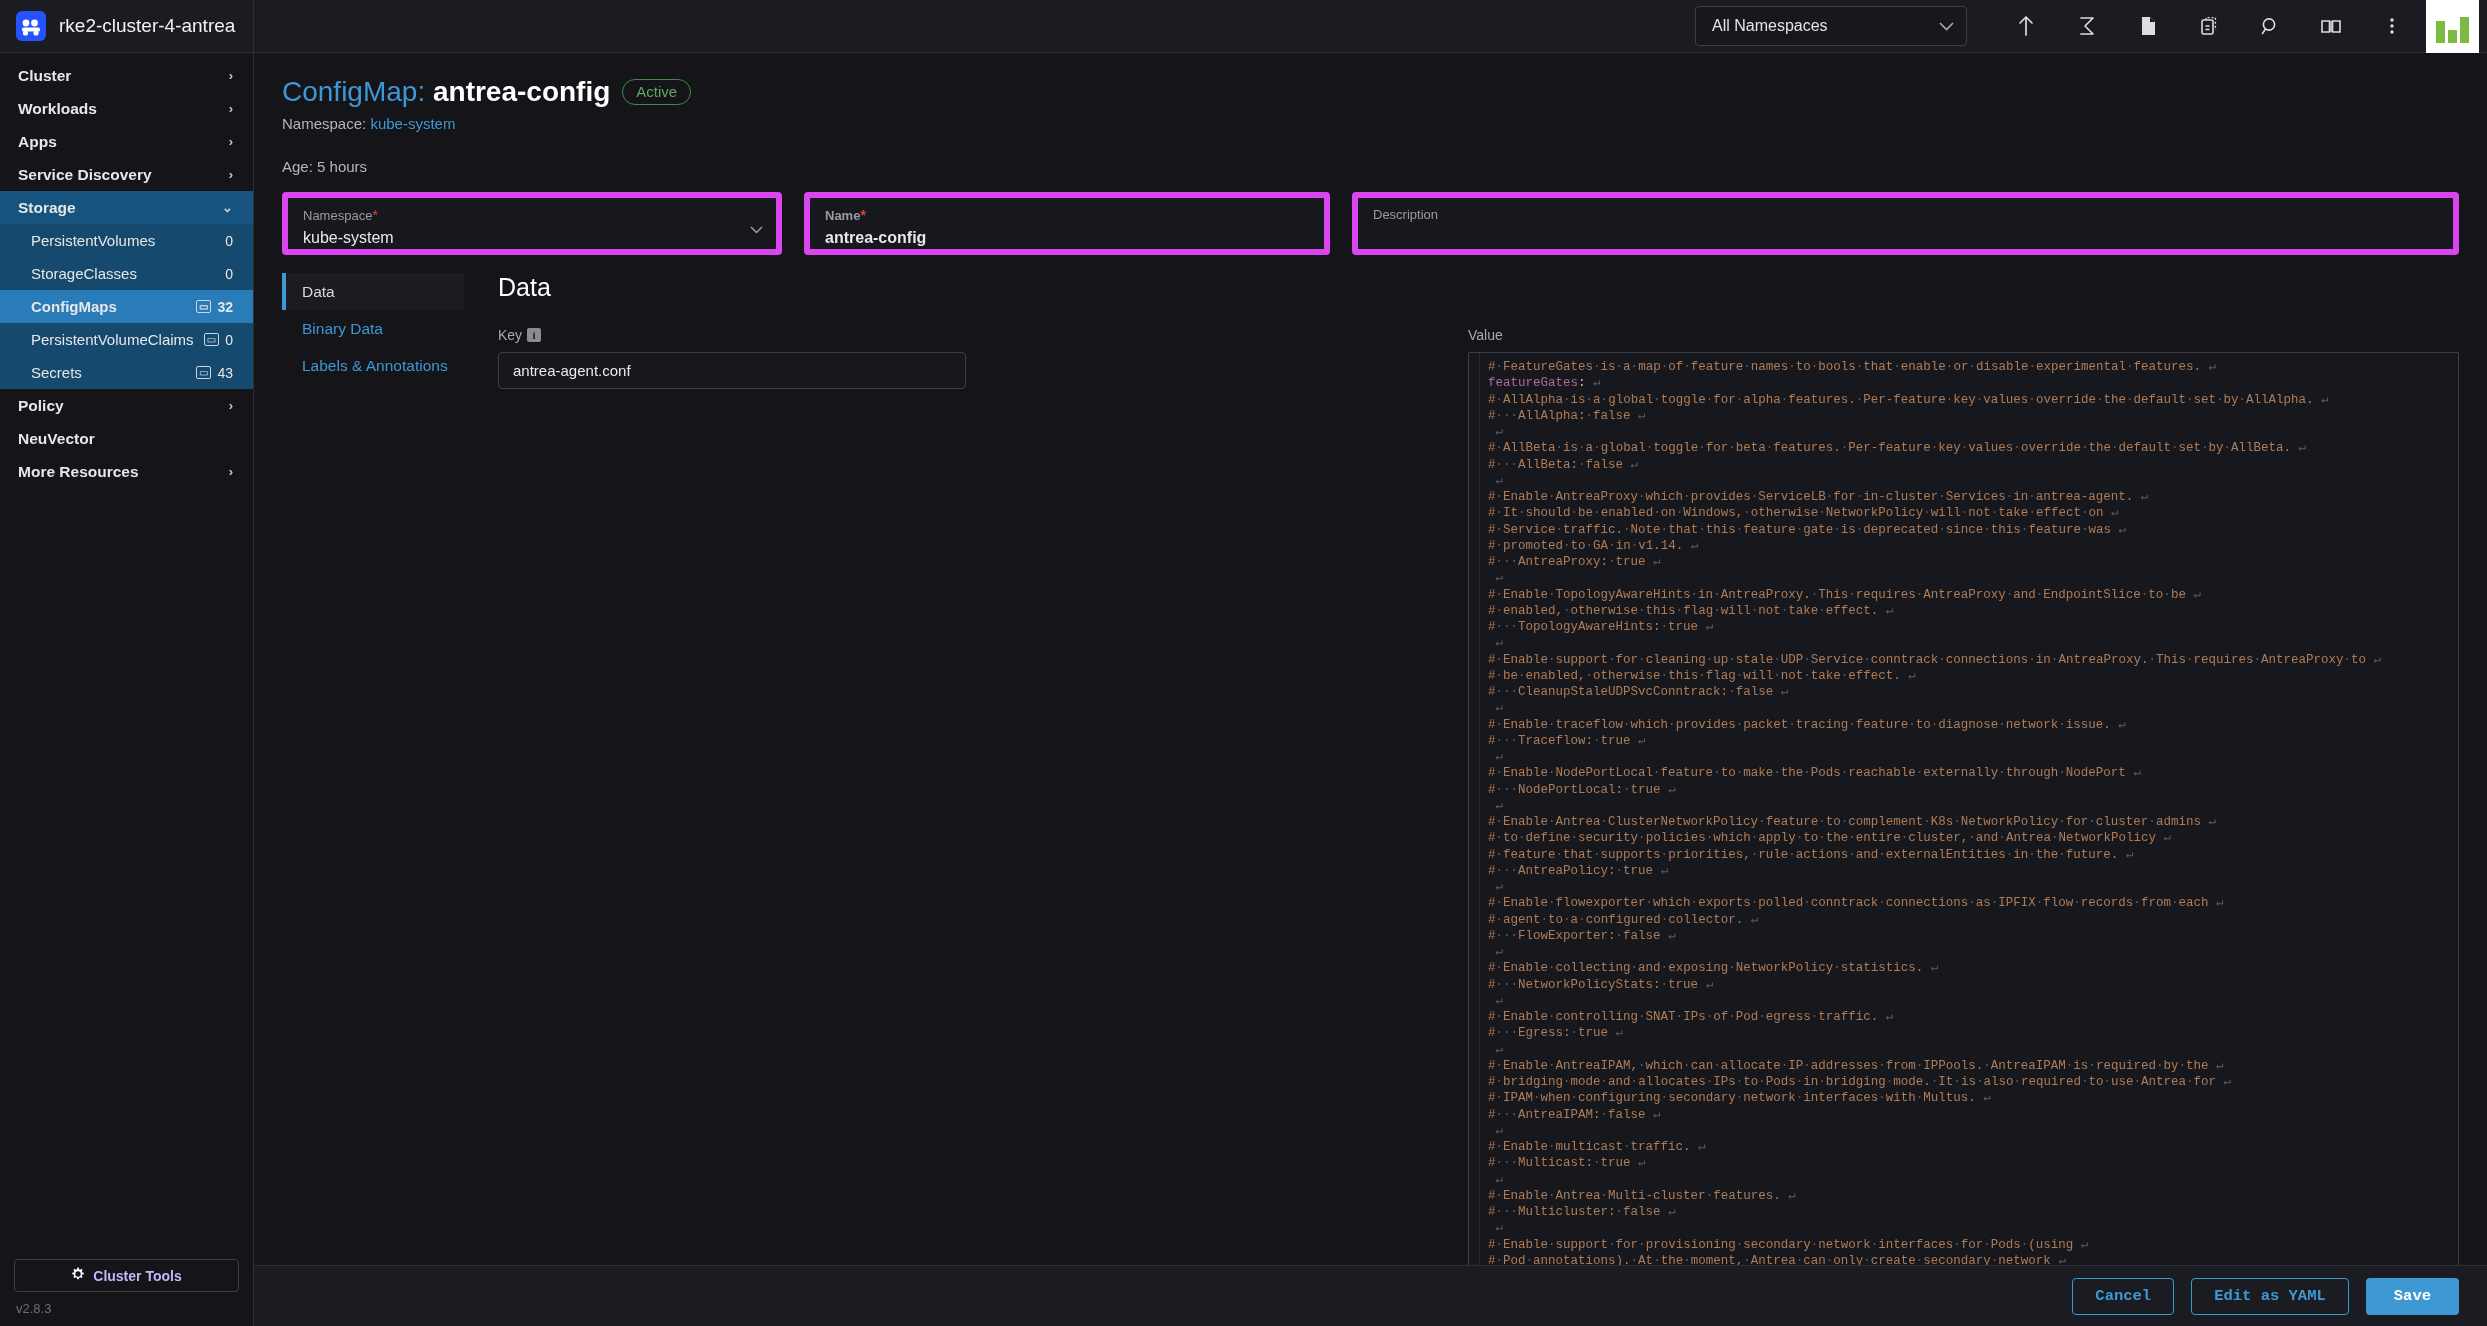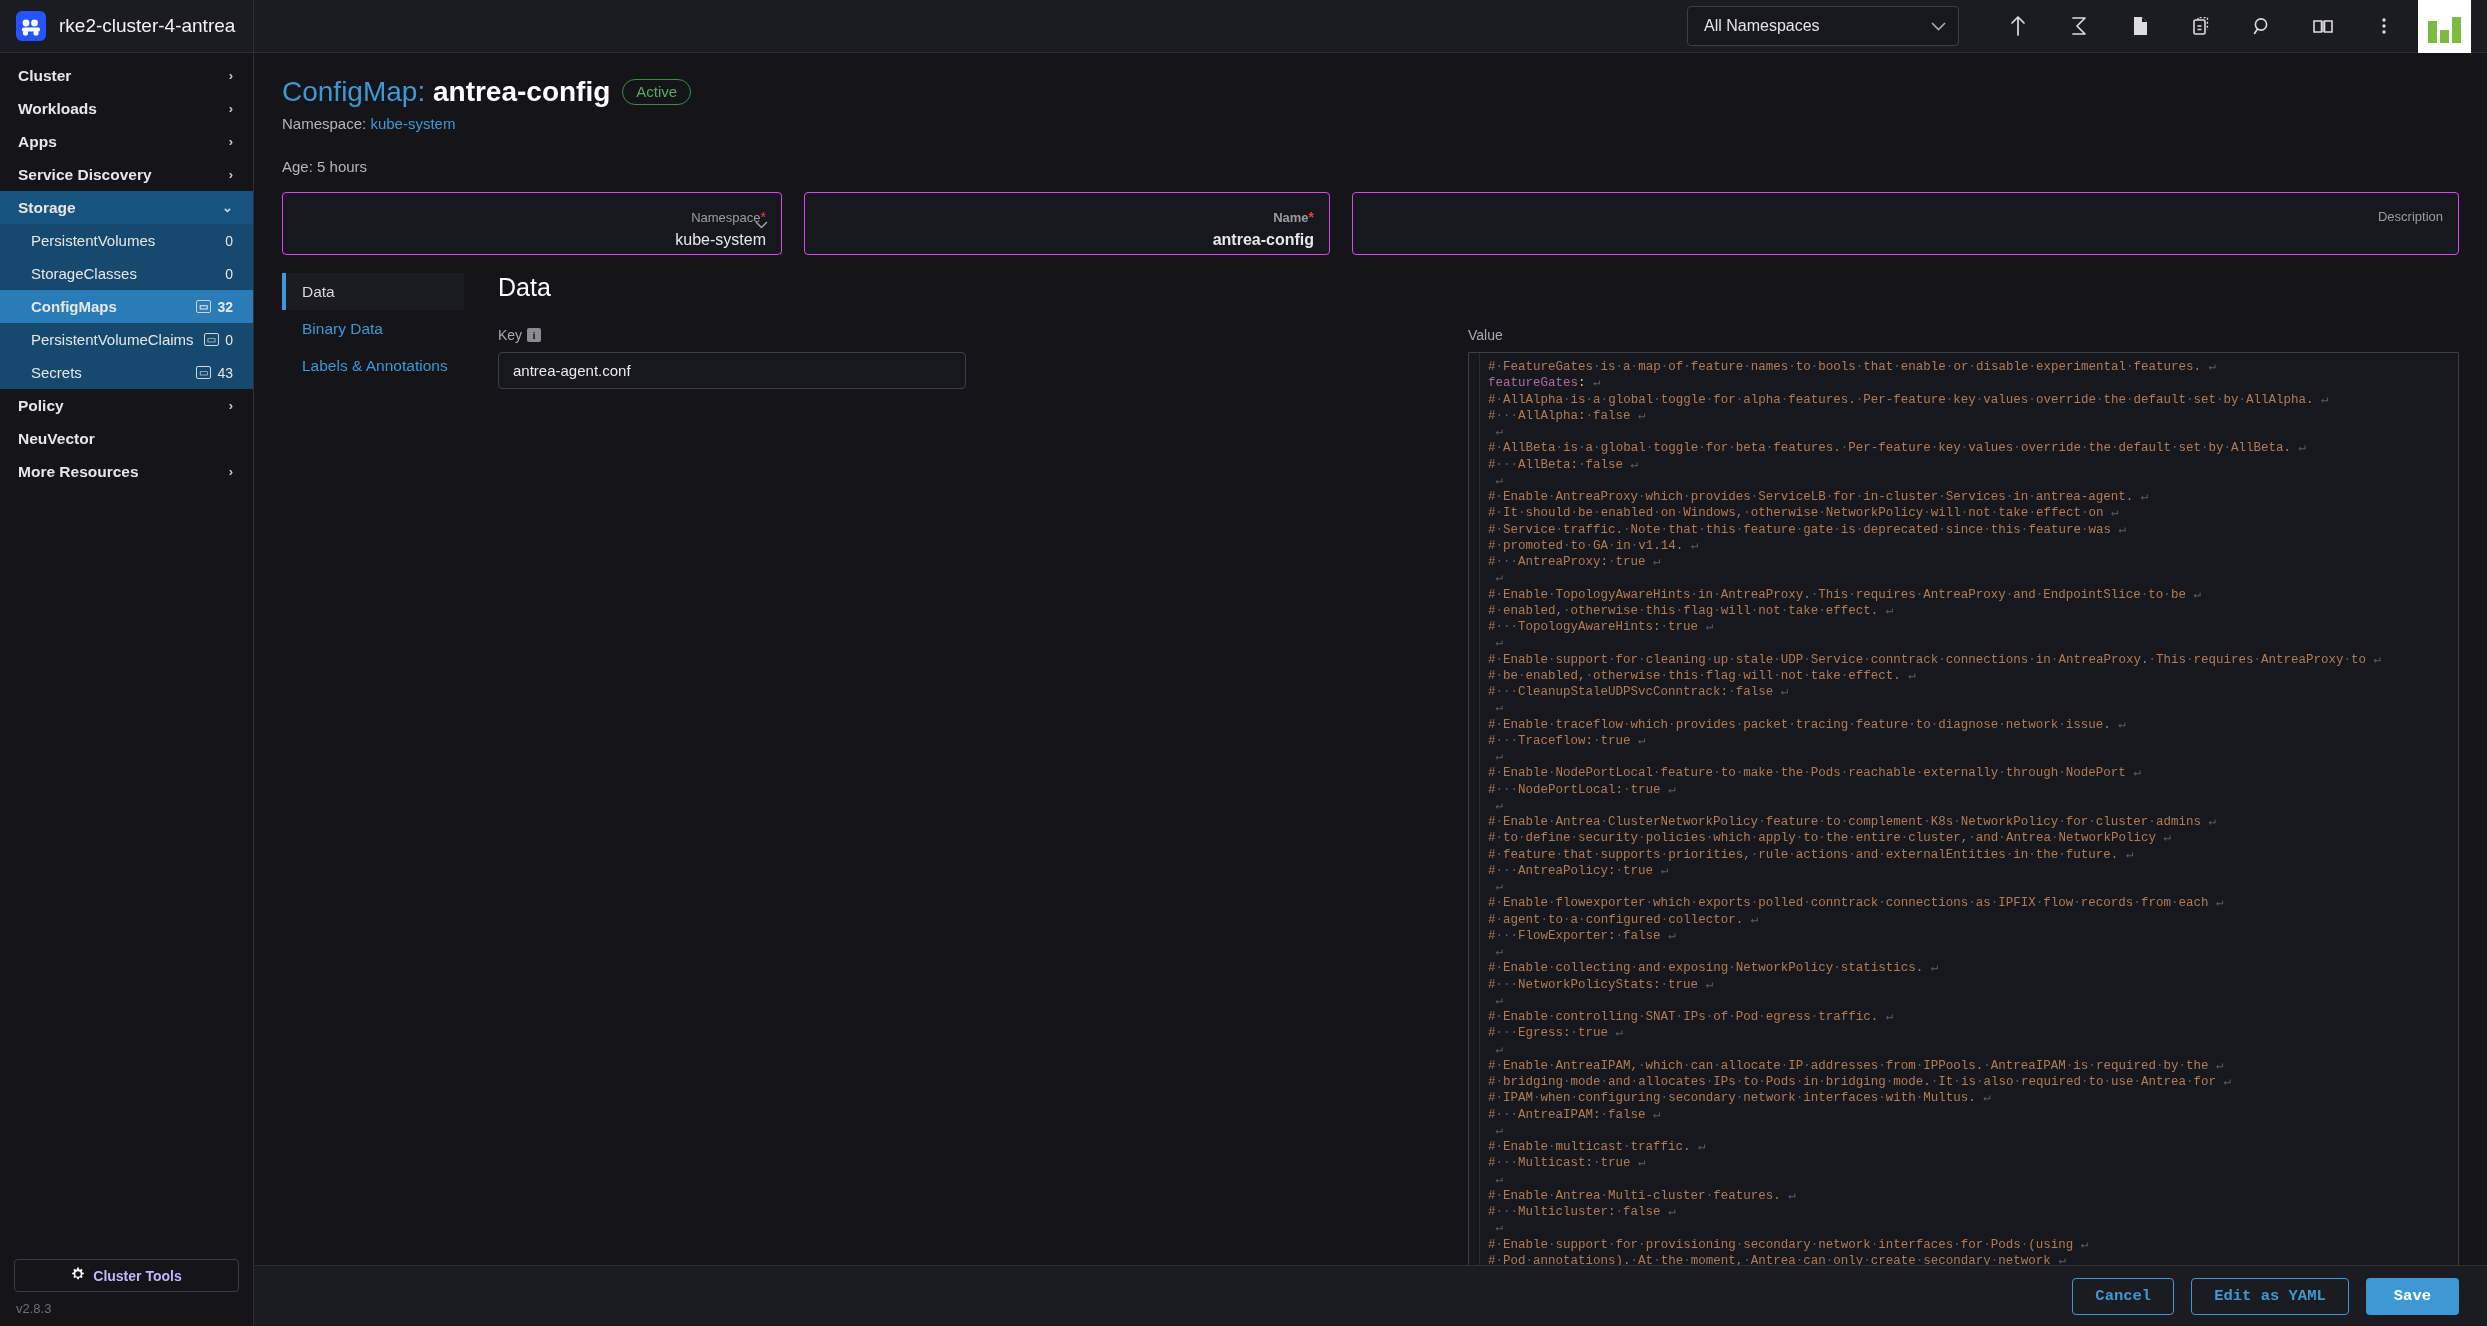--- a/index.html
+++ b/index.html
@@ -25,21 +25,21 @@
   }
   #cluster-logo {
     width: 30px; height: 30px; border-radius: 6px;
     background: #2453ff; position: relative; flex: none;
   }
   #cluster-logo svg { position: absolute; top: 4px; left: 4px; }
   #cluster-name { font-size: 19px; color: #f2f2f2; white-space: nowrap; }
 
   #topbar-right {
     margin-left: auto; display: flex; align-items: center; height: 53px;
-    padding-right: 16px; gap: 8px;
+    padding-right: 8px; gap: 8px;
   }
   #ns-select {
     width: 272px; height: 40px; margin-right: 24px;
     border: 1px solid #3d3e46; border-radius: 4px;
     background: #17181d;
     display: flex; align-items: center; padding: 0 12px 0 16px;
     font-size: 16px; color: #e4e4e4;
   }
   #ns-select .chev { margin-left: auto; opacity: .75; }
   .tb-icon {
@@ -111,24 +111,23 @@
   #sub-row {
     margin-top: 7px; font-size: 15px; color: #b6b6b6;
     display: flex; gap: 26px; flex-direction: column;
   }
   #sub-row a { color: #3d98d3; text-decoration: none; }
 
   #form-row {
     display: flex; gap: 22px; padding: 17px 28px 0 28px;
   }
   .field {
-    border: 1px solid #d946ef; border-radius: 4px;
-    background: #17181d; height: 63px; padding: 16px 15px 0 15px;
+    border: 6px solid #d946ef; border-radius: 4px;
+    background: #17181d; height: 63px; padding: 9px 15px 0 15px;
     position: relative;
-    text-align: right;
   }
   .field .lbl { font-size: 13px; color: #9b9ba2; }
   .field .lbl .req { color: #e8403a; font-size: 14px; }
   .field .val { font-size: 16px; color: #e8e8e8; margin-top: 6px; }
   .field .val.placeholder { color: #83848c; }
   #f-namespace { width: 500px; }
   #f-namespace .chev {
     position: absolute; right: 13px; top: 22px; opacity: .8;
   }
   #f-name { width: 526px; font-weight: bold; }

